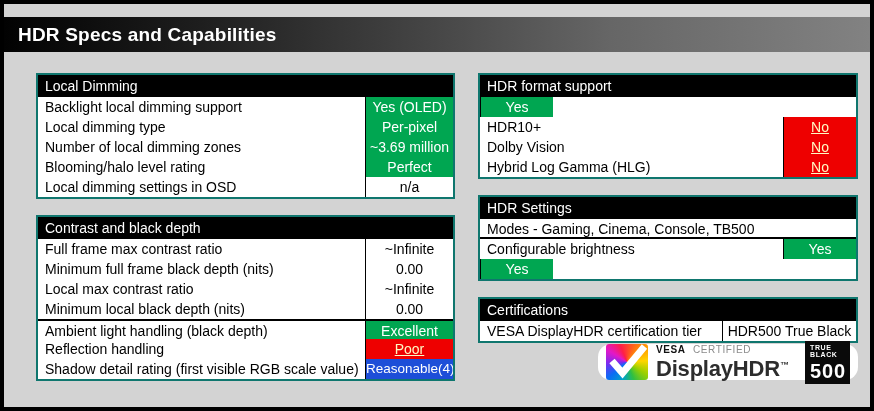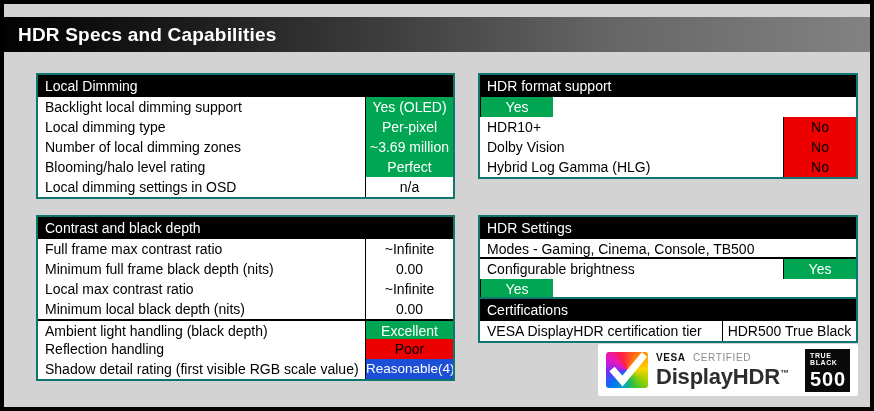--- a/index.html
+++ b/index.html
@@ -45,43 +45,43 @@
   .lbl { flex:1; padding-left:7px; white-space:nowrap; overflow:hidden; }
   .val {
     border-left:1px solid #000;
     text-align:center;
     white-space:nowrap; overflow:hidden;
   }
   .w-left  .val { width:88px; }
   .w-right .val { width:73px; }
   .w-cert  .val { width:134px; }
   .v-green  { background:#00a651; color:#fff; }
-  .v-red    { background:#ee0000; color:#000000; }
+  .v-red    { background:#ee0000; color:#fef9c3;text-decoration:underline; }
   .v-lgreen { background:#1d4ed8; color:#fff; font-size:13.5px; }
   .v-plain  { background:#fff; color:#000; }
   .divider-top { border-top:2px solid #000; }
   .modes-row {
     height:20px; line-height:20px;
     padding-left:7px;
     border-bottom:2px solid #000;
     white-space:nowrap;
   }
   
   #tbl-local    { left:32px;  top:69px;  width:419px; }
   #tbl-contrast { left:32px;  top:211px; width:419px; }
   #tbl-format   { left:474px; top:69px;  width:380px; }
-  #tbl-settings { left:474px; top:211px; width:380px; }
+  #tbl-settings { left:474px; top:191px; width:380px; }
   #tbl-cert     { left:474px; top:293px; width:380px; }
   
   .hdr-logo {
     position:absolute;
     left:594px; top:340px;
-    width:260px; height:52px;
+    width:260px; height:36px;
     background:#fff;
-    border-radius:2px;
+    border-radius:13px;
     display:flex; align-items:center;
     padding:0 8px;
     gap:8px;
   }
   .check-icon {
     position:relative;
     width:42px; height:36px;
     border-radius:3px;
     background:conic-gradient(from 230deg at 50% 50%,
       #0a6cf5, #7b2bf0, #e318c8, #ff1e47, #ff5722, #ff9800,

